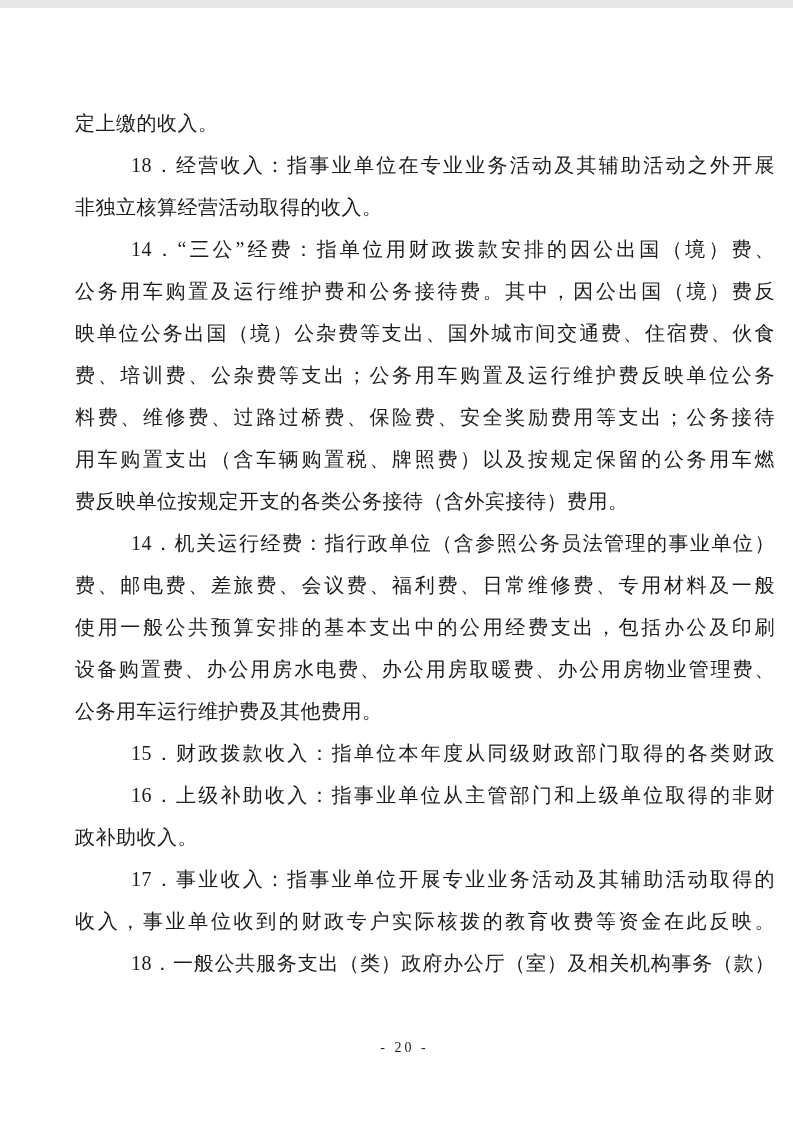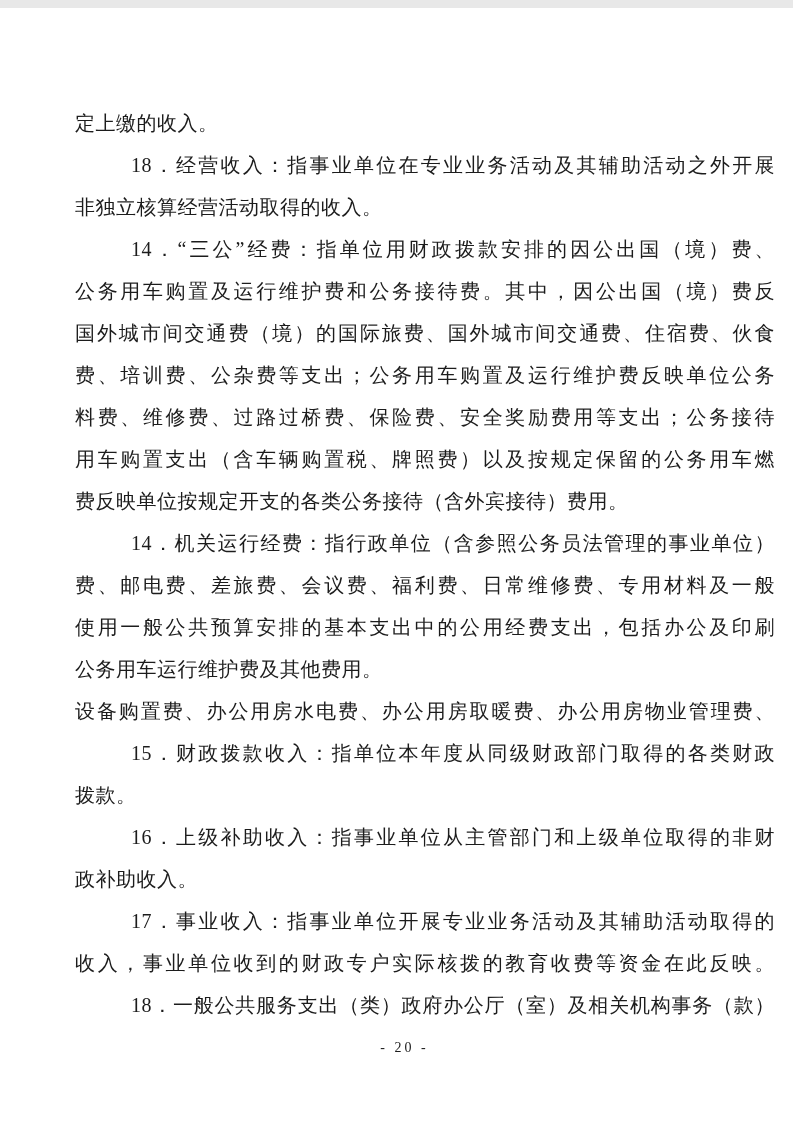--- a/index.html
+++ b/index.html
@@ -56,32 +56,31 @@
 </head>
 <body>
 
 <div class="page">
   <div class="text-block">
       <div class="line">定上缴的收入。</div>
       <div class="line indent justify">18．经营收入：指事业单位在专业业务活动及其辅助活动之外开展</div>
       <div class="line">非独立核算经营活动取得的收入。</div>
       <div class="line indent justify">14．“三公”经费：指单位用财政拨款安排的因公出国（境）费、</div>
       <div class="line justify">公务用车购置及运行维护费和公务接待费。其中，因公出国（境）费反</div>
-      <div class="line justify">国外城市间交通费（境）的国际旅费、国外城市间交通费、住宿费、伙食</div>
+      <div class="line justify">映单位公务出国（境）公杂费等支出、国外城市间交通费、住宿费、伙食</div>
       <div class="line justify">费、培训费、公杂费等支出；公务用车购置及运行维护费反映单位公务</div>
       <div class="line justify">料费、维修费、过路过桥费、保险费、安全奖励费用等支出；公务接待</div>
       <div class="line justify">用车购置支出（含车辆购置税、牌照费）以及按规定保留的公务用车燃</div>
       <div class="line">费反映单位按规定开支的各类公务接待（含外宾接待）费用。</div>
       <div class="line indent justify">14．机关运行经费：指行政单位（含参照公务员法管理的事业单位）</div>
       <div class="line justify">费、邮电费、差旅费、会议费、福利费、日常维修费、专用材料及一般</div>
       <div class="line justify">使用一般公共预算安排的基本支出中的公用经费支出，包括办公及印刷</div>
+      <div class="line justify">设备购置费、办公用房水电费、办公用房取暖费、办公用房物业管理费、</div>
       <div class="line">公务用车运行维护费及其他费用。</div>
-      <div class="line justify">设备购置费、办公用房水电费、办公用房取暖费、办公用房物业管理费、</div>
       <div class="line indent justify">15．财政拨款收入：指单位本年度从同级财政部门取得的各类财政</div>
-      <div class="line">拨款。</div>
       <div class="line indent justify">16．上级补助收入：指事业单位从主管部门和上级单位取得的非财</div>
       <div class="line">政补助收入。</div>
       <div class="line indent justify">17．事业收入：指事业单位开展专业业务活动及其辅助活动取得的</div>
       <div class="line justify">收入，事业单位收到的财政专户实际核拨的教育收费等资金在此反映。</div>
       <div class="line indent justify">18．一般公共服务支出（类）政府办公厅（室）及相关机构事务（款）</div>
     </div>
   <div class="page-footer">
     <span class="page-number">- 20 -</span>
   </div>
 </div>

